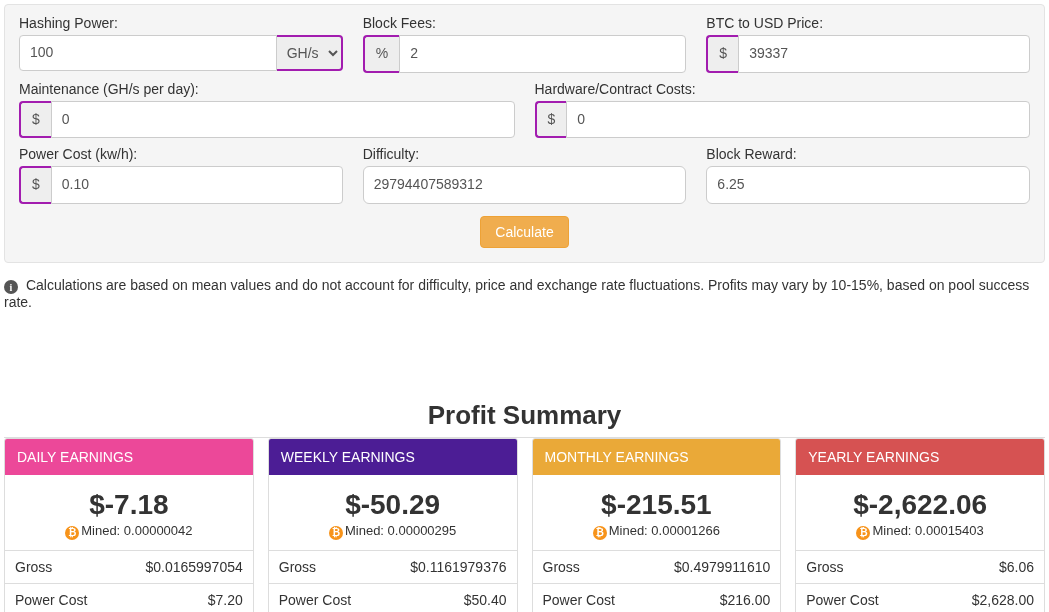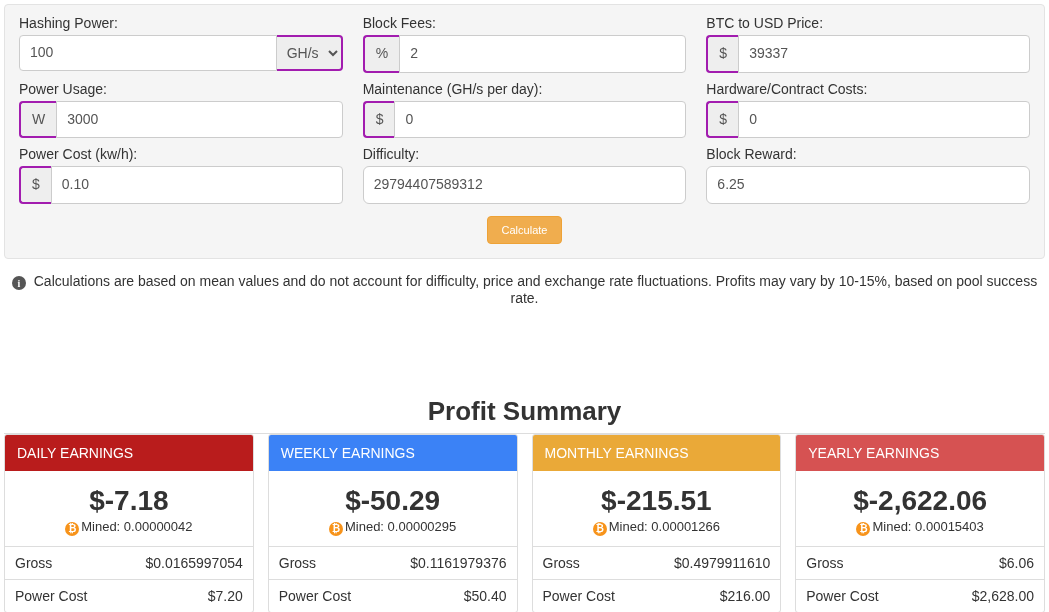--- a/index.html
+++ b/index.html
@@ -72,28 +72,28 @@
   }
   .btn-row {
     display: flex;
     justify-content: center;
     padding-top: 4px;
   }
   .btn-calc {
     background: #f0ad4e;
     border: 1px solid #eea236;
     color: #fff;
-    font-size: 11px;
+    font-size: 14px;
     padding: 7px 14px;
     border-radius: 4px;
     cursor: pointer;
     font-family: inherit;
   }
   .note {
-    text-align: center;
+    text-align: left;
     color: #333;
     font-size: 14px;
     margin: 14px 0 16px 0;
   }
   .info-icon {
     display: inline-flex;
     width: 14px;
     height: 14px;
     border-radius: 50%;
     background: #555;
@@ -126,22 +126,22 @@
     flex: 1;
     border: 1px solid #ddd;
     border-radius: 3px;
     overflow: hidden;
   }
   .card-header {
     padding: 10px 12px;
     color: #fff;
     font-size: 14px;
   }
-  .card-green  .card-header { background: #b91c1c; }
-  .card-blue   .card-header { background: #3b82f6; }
+  .card-green  .card-header { background: #ec4899; }
+  .card-blue   .card-header { background: #4c1d95; }
   .card-yellow .card-header { background: #eaa938; }
   .card-red    .card-header { background: #d65252; }
   .card-body {
     text-align: center;
     padding: 14px 8px 10px;
   }
   .earn {
     font-size: 28px;
     color: #333;
     font-weight: bold;
@@ -199,27 +199,20 @@
       <span class="label">BTC to USD Price:</span>
       <div class="input-group">
         <span class="addon left">$</span>
         <input class="text-input rounded-r" value="39337" style="">
       </div>
     </div>
   </div>
 
   <div class="row">
     <div class="col">
-      <span class="label">Power Usage:</span>
-      <div class="input-group">
-        <span class="addon left">W</span>
-        <input class="text-input rounded-r" value="3000" style="">
-      </div>
-    </div>
-    <div class="col">
       <span class="label">Maintenance (GH/s per day):</span>
       <div class="input-group">
         <span class="addon left">$</span>
         <input class="text-input rounded-r" value="0" style="">
       </div>
     </div>
     <div class="col">
       <span class="label">Hardware/Contract Costs:</span>
       <div class="input-group">
         <span class="addon left">$</span>

